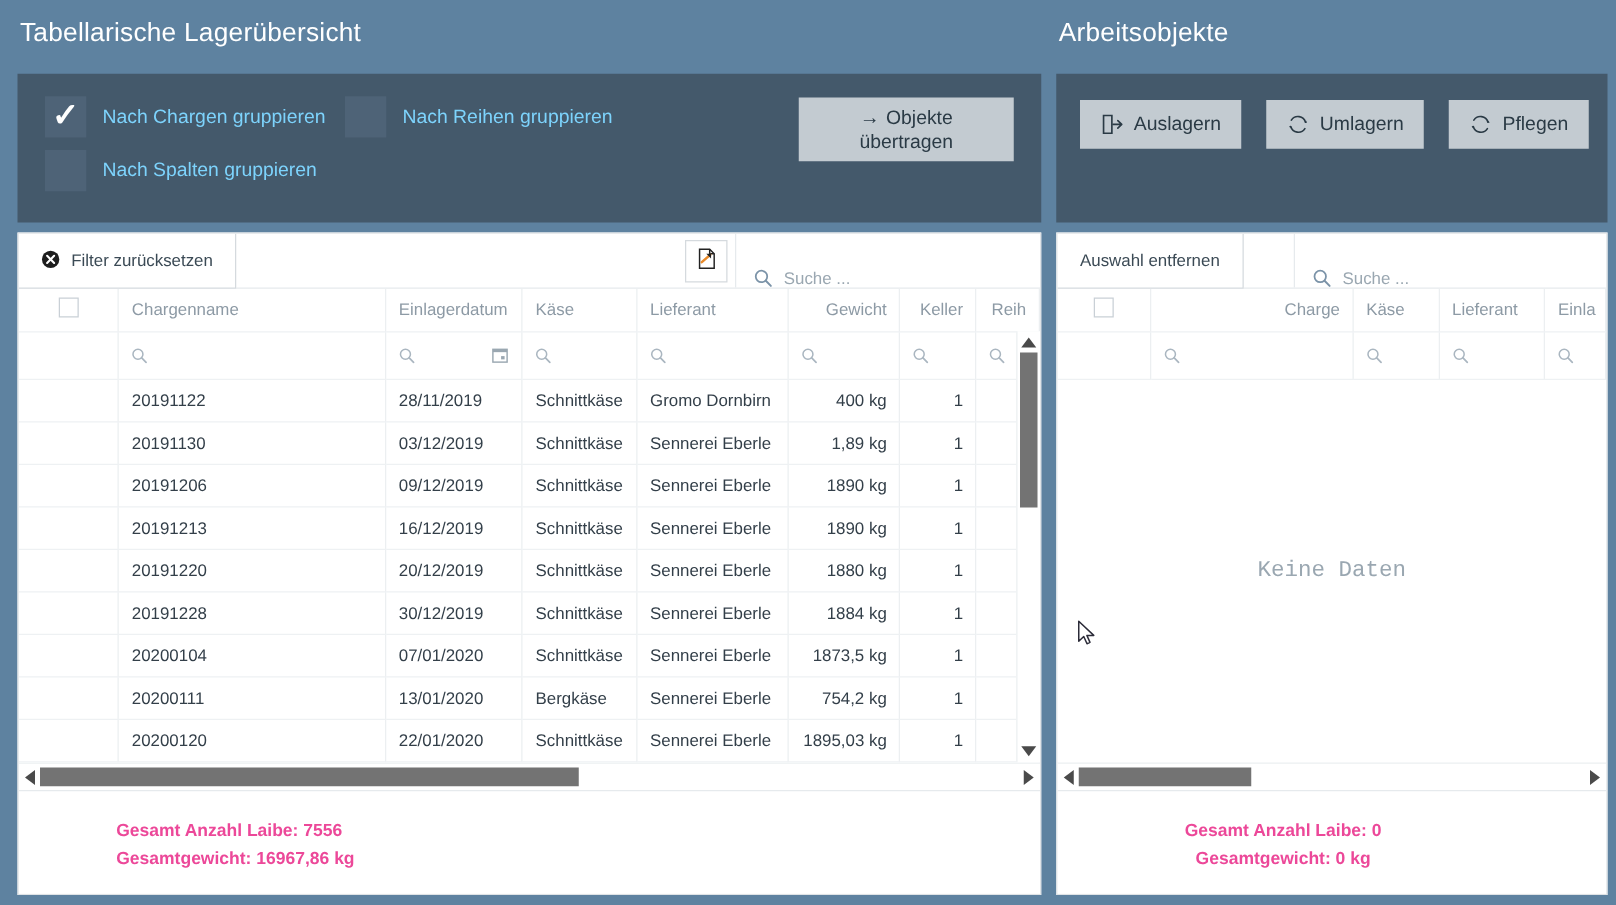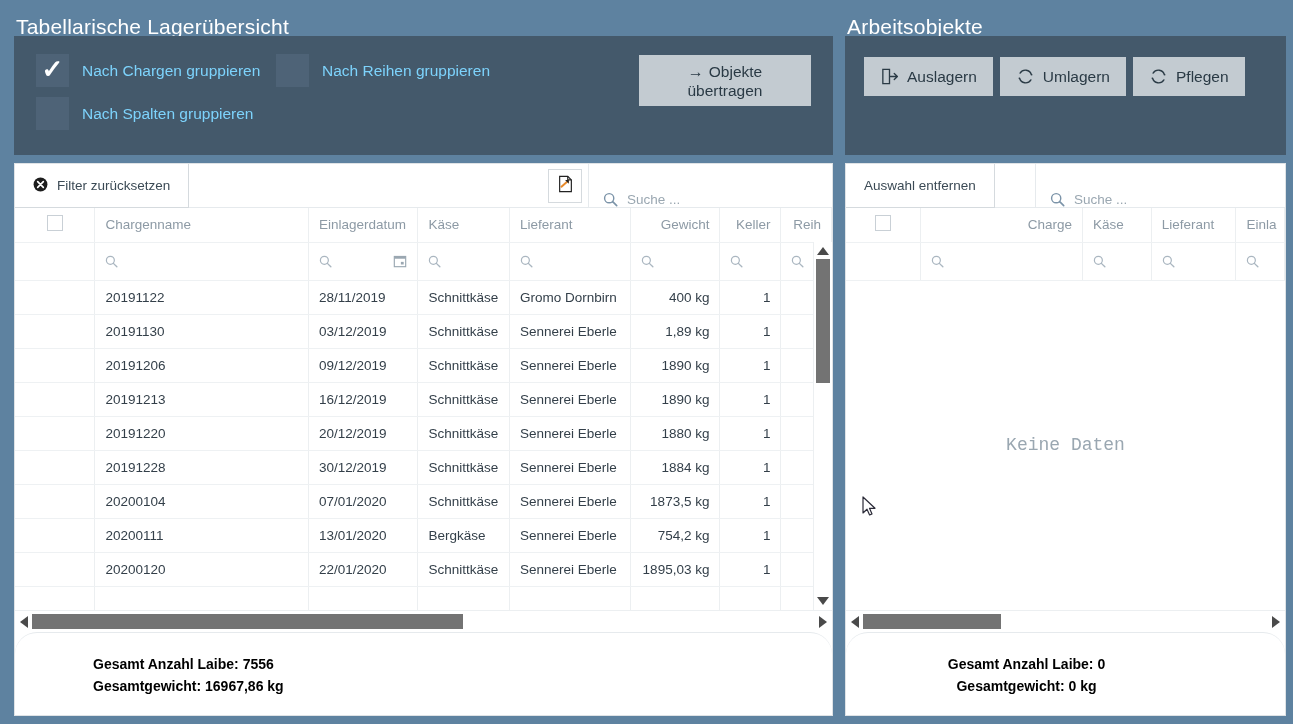--- a/index.html
+++ b/index.html
@@ -28,21 +28,21 @@
   }
   .panel-left  { width: 840px; }
   .panel-right { width: 453px; }
 
   .panel-title {
     color: #ffffff;
     font-size: 21px;
     font-weight: 400;
     letter-spacing: .2px;
     padding: 12px 0 0 16px;
-    height: 36px;
+    height: 59px;
     line-height: 30px;
     white-space: nowrap;
   }
   .panel-right .panel-title { padding-left: 7px; }
 
   
   .top-card {
     background: #44596b;
     margin: 0 7px 0 14px;
     height: 119px;
@@ -104,21 +104,21 @@
     line-height: 19px;
     text-align: center;
     cursor: pointer;
     padding: 6px 8px;
   }
   .transfer-btn .arrow { font-size: 16px; margin-right: 5px; }
 
   
   .action-row {
     display: flex;
-    gap: 7px;
+    gap: 20px;
     padding: 21px 4px 0 19px;
   }
   .action-btn {
     background: #c3cbd1;
     border: none;
     height: 39px;
     padding: 0 16px;
     display: inline-flex;
     align-items: center;
     gap: 8px;
@@ -299,26 +299,25 @@
     left: 0;
     background: #737373;
     cursor: pointer;
   }
 
   
   .summary {
     flex: none;
     border-top: 1px solid #e6eaed;
     padding: 20px 0 18px 78px;
-    color: #000000;
+    color: #ec4899;
     font-size: 14px;
     font-weight: bold;
     line-height: 22px;
     background: #ffffff;
-    border-radius: 22px;
   }
   .summary.right-align { text-align: center; padding: 20px 78px 18px 0; }
 
   
   .empty-state {
     flex: 1;
     display: flex;
     align-items: center;
     justify-content: center;
     color: #9aa7b1;

